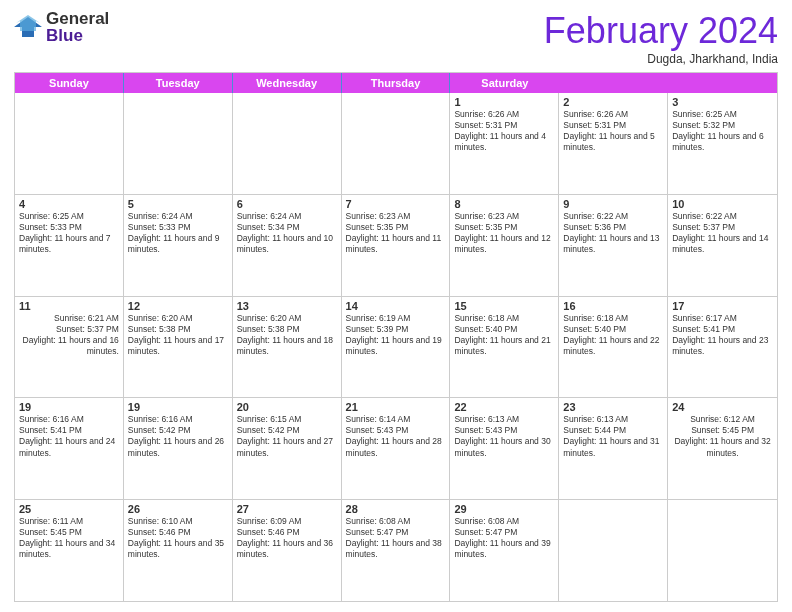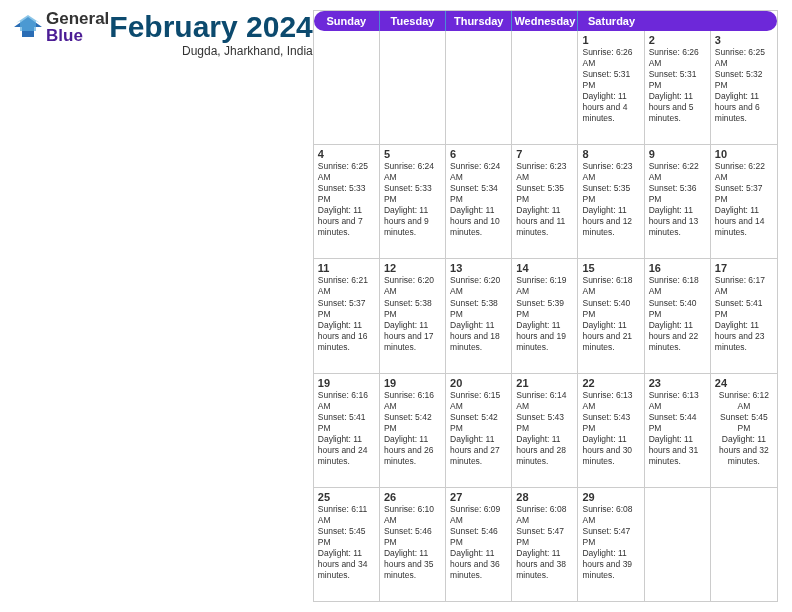--- a/index.html
+++ b/index.html
@@ -8,21 +8,21 @@
       background: #fff;
       width: 792px;
       height: 612px;
       overflow: hidden;
     }
     .page {
       width: 792px;
       height: 612px;
       padding: 10px 14px 10px 14px;
       display: flex;
-      flex-direction: row;
+      flex-direction: column;
     }
     .header {
       display: flex;
       justify-content: space-between;
       align-items: flex-start;
       margin-bottom: 6px;
     }
     .logo {
       display: flex;
       align-items: center;
@@ -44,39 +44,38 @@
       color: #4c1d95;
     }
     .logo-bird {
       width: 28px;
       height: 28px;
     }
     .title-block {
       text-align: right;
     }
     .month-year {
-      font-size: 30px;
-      font-weight: bold;
-      color: #0c4a6e;
+      font-size: 36px;
+      font-weight: normal;
+      color: #6d28d9;
     }
     .location {
       font-size: 12px;
       color: #333;
     }
     .calendar {
       flex: 1;
       display: flex;
       flex-direction: column;
       border: 1px solid #ccc;
     }
     .cal-header {
       display: grid;
       grid-template-columns: repeat(7, 1fr);
-      background: #6d28d9;
-      border-radius: 10px;
+      background: #d946ef;
     }
     .cal-header-cell {
       color: #fff;
       font-size: 11px;
       font-weight: bold;
       text-align: center;
       padding: 4px 2px;
       border-right: 1px solid #4a8dd5;
     }
     .cal-header-cell:last-child { border-right: none; }
@@ -134,22 +133,22 @@
     <div class="title-block">
       <div class="month-year">February 2024</div>
       <div class="location">Dugda, Jharkhand, India</div>
     </div>
   </div>
 
   <div class="calendar">
     <div class="cal-header">
     <div class="cal-header-cell">Sunday</div>
         <div class="cal-header-cell">Tuesday</div>
+        <div class="cal-header-cell">Wednesday</div>
         <div class="cal-header-cell">Thursday</div>
-        <div class="cal-header-cell">Wednesday</div>
         <div class="cal-header-cell">Saturday</div>
       </div>
     <div class="cal-body">
     <div class="cal-row">
           <div class="cal-cell empty"></div>
           <div class="cal-cell empty"></div>
           <div class="cal-cell empty"></div>
           <div class="cal-cell empty"></div>
           <div class="cal-cell">
             <span class="day-num">1</span>
@@ -210,21 +209,21 @@
           <div class="cal-cell">
             <span class="day-num">10</span>
             <div class="day-info" style="white-space: pre-line;">Sunrise: 6:22 AM
 Sunset: 5:37 PM
 Daylight: 11 hours and 14 minutes.</div>
           </div>
         </div>
         <div class="cal-row">
           <div class="cal-cell">
             <span class="day-num">11</span>
-            <div class="day-info" style="white-space: pre-line;">Sunrise: 6:21 AM
+            <div class="day-info" style="white-space: pre-line; text-align: right;">Sunrise: 6:21 AM
 Sunset: 5:37 PM
 Daylight: 11 hours and 16 minutes.</div>
           </div>
           <div class="cal-cell">
             <span class="day-num">12</span>
             <div class="day-info" style="white-space: pre-line;">Sunrise: 6:20 AM
 Sunset: 5:38 PM
 Daylight: 11 hours and 17 minutes.</div>
           </div>
           <div class="cal-cell">

